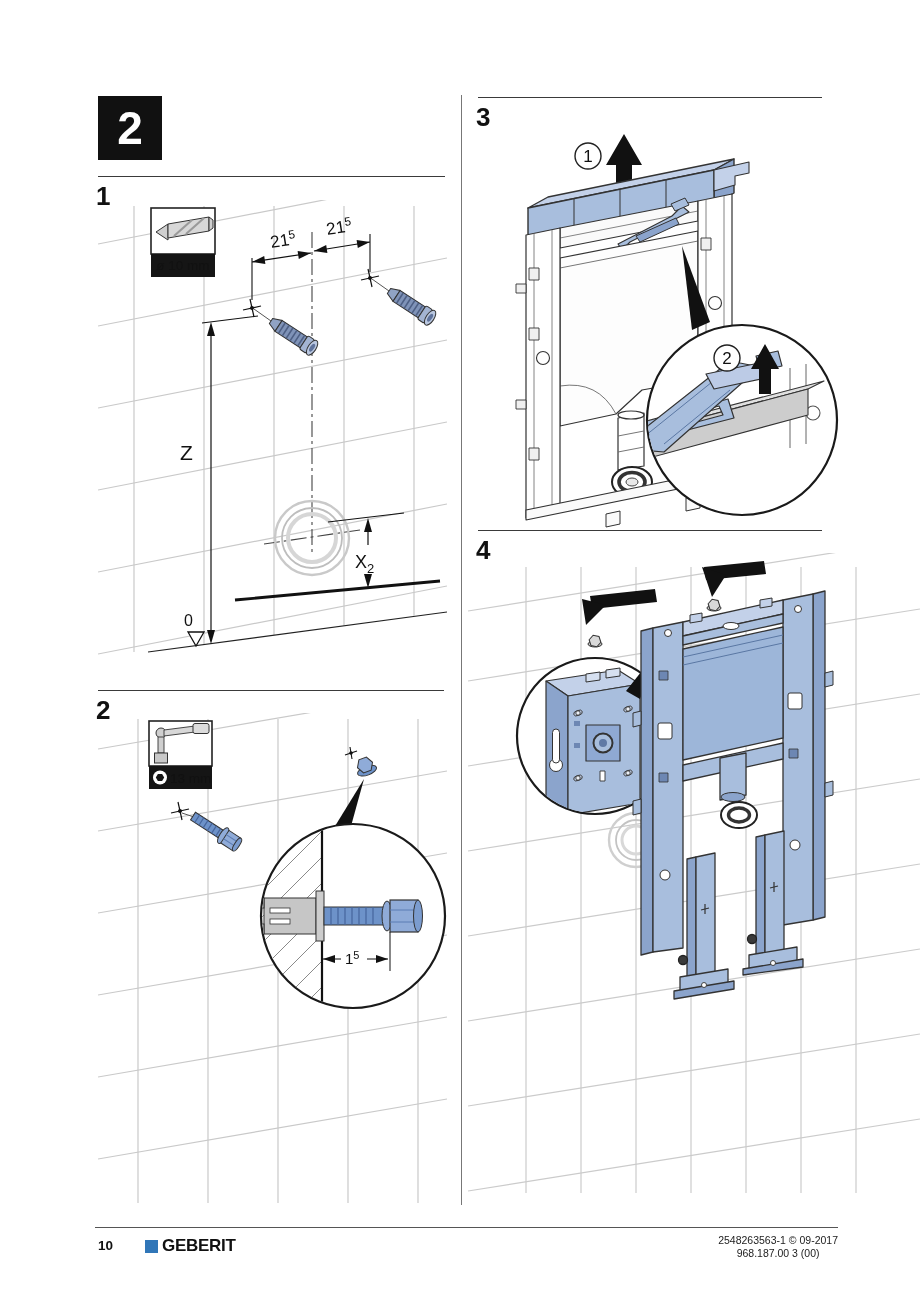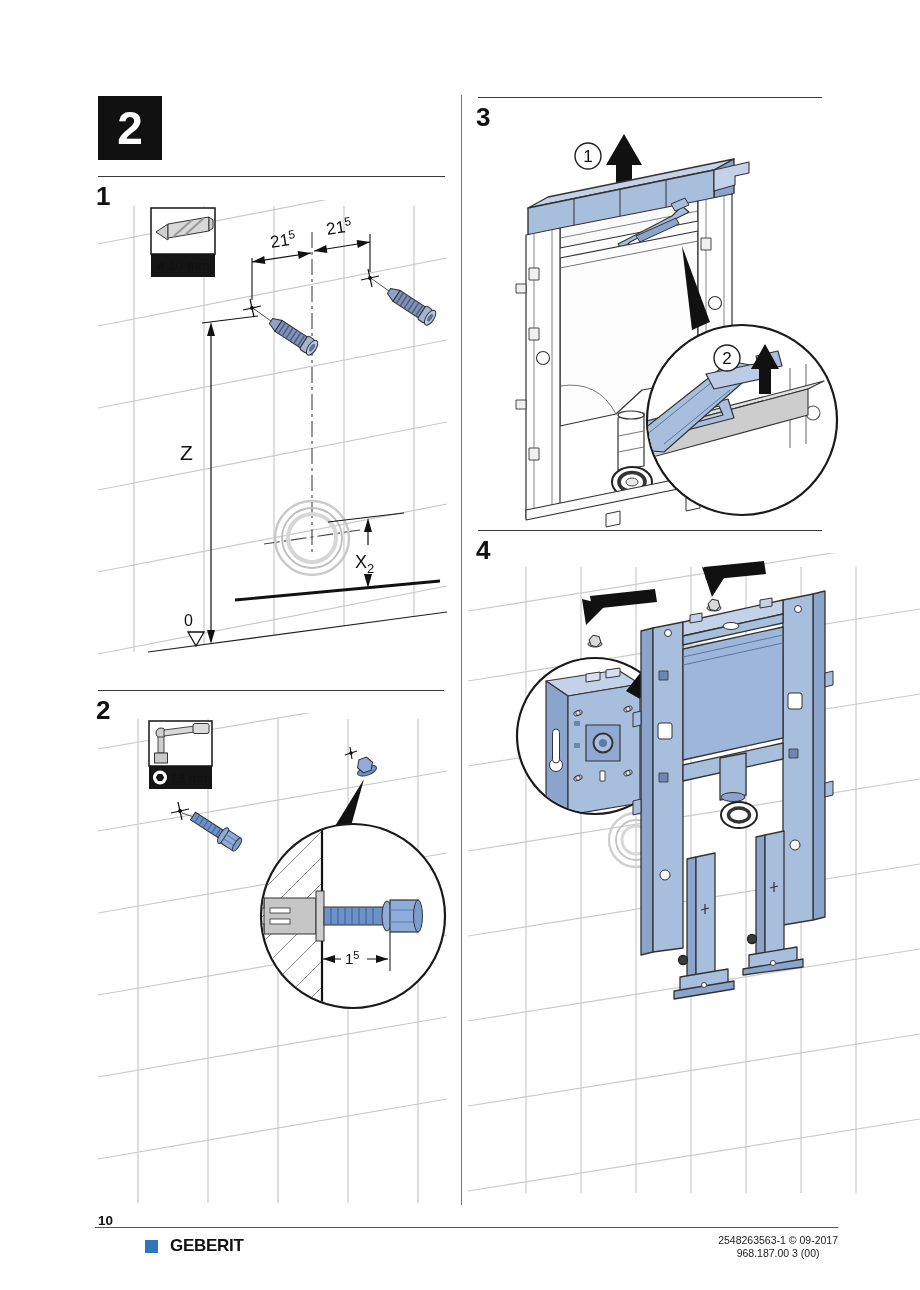--- a/index.html
+++ b/index.html
@@ -7,21 +7,21 @@
         font-family:"Liberation Sans", sans-serif;color:#111;}
   .abs{position:absolute;}
   .chapter-box{left:98px;top:96px;width:64px;height:64px;background:#111;color:#fff;
         display:flex;align-items:center;justify-content:center;font-size:46px;font-weight:bold;}
   .rule-h{height:0;border-top:1.5px solid #3a3a3a;}
   .rule-v{width:0;border-left:1.4px solid #777;}
   .step-num{font-size:26px;font-weight:bold;line-height:1;}
   svg{display:block;}
   svg text{font-family:"Liberation Sans", sans-serif;fill:#111;}
   .footer-page{font-size:13.5px;font-weight:bold;}
-  .footer-logo{display:flex;align-items:center;gap:12px;font-size:17px;font-weight:bold;letter-spacing:-0.3px;}
+  .footer-logo{display:flex;align-items:center;gap:4px;font-size:17px;font-weight:bold;letter-spacing:-0.3px;}
   .logo-square{display:inline-block;width:13px;height:13px;background:#3076b8;}
   .footer-codes{font-size:10.5px;line-height:13px;text-align:center;color:#222;}
 </style>
 </head>
 <body>
 
 <div class="page">
 
   <div class="abs chapter-box">
     <span>2</span>
@@ -496,21 +496,21 @@
       <polygon points="296,8 298,21 238,27 236,14" fill="#111"></polygon>
       <polygon points="244,44 234,14 258,22" fill="#111"></polygon>
     </g>
     <g transform="translate(246,52)">
       <ellipse cx="0" cy="3" rx="7" ry="3" fill="#c4c4c4" stroke="#333" stroke-width="1"></ellipse>
       <polygon points="6,0 3,5.2 -3,5.2 -6,0 -3,-5.2 3,-5.2" fill="#d9d9d9" stroke="#333" stroke-width="1" transform="rotate(12)"></polygon>
     </g>
   </svg>
 
   <div class="abs rule-h" style="left:95px;top:1227px;width:743px;border-top-color:#555;"></div>
-  <div class="abs footer-page" style="left:98px;top:1213px;">10</div>
+  <div class="abs footer-page" style="left:98px;top:1238px;">10</div>
   <div class="abs footer-logo" style="left:145px;top:1236px;">
     <span class="logo-square"></span>
     <span>GEBERIT</span>
   </div>
   <div class="abs footer-codes" style="right:82px;top:1234px;">
     <div>2548263563-1 © 09-2017</div>
     <div>968.187.00 3 (00)</div>
   </div>
 </div>
 

